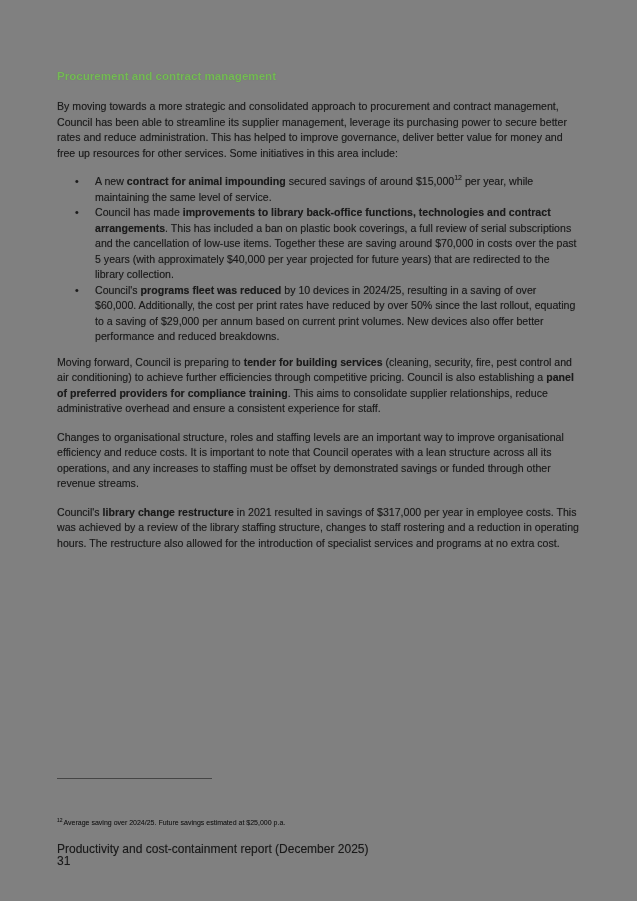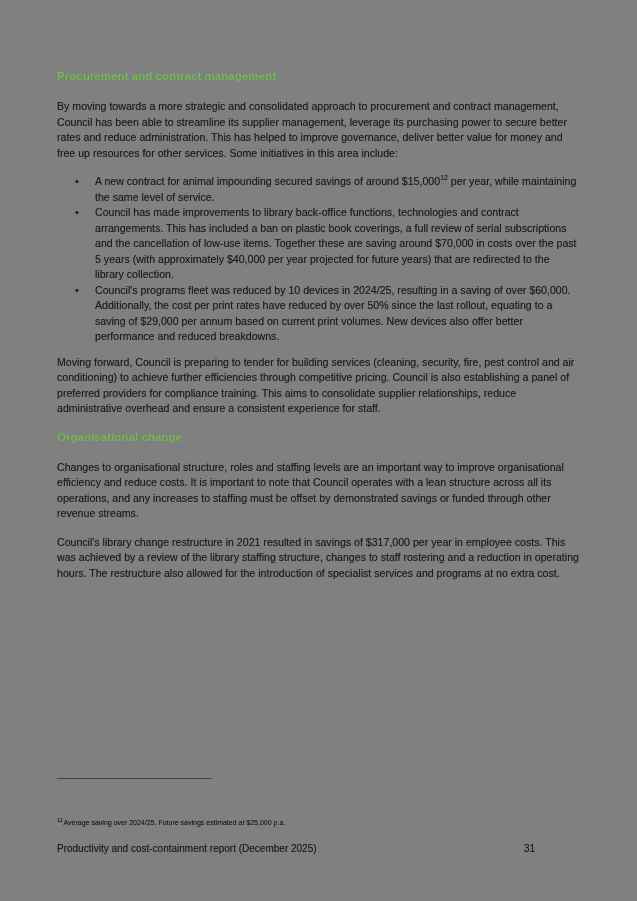--- a/index.html
+++ b/index.html
@@ -52,21 +52,21 @@
     position: relative;
     margin: 0;
     padding: 0;
   }
   li::before {
     content: "\2022";
     position: absolute;
     left: -20px;
     top: 0;
   }
-  strong { font-weight: normal; text-align: center; }
+  strong { font-weight: bold; text-align: center; }
   sup {
     font-size: 7px;
     line-height: 0;
     vertical-align: super;
   }
   .footnote-rule {
     position: absolute;
     left: 57px;
     top: 778px;
     width: 155px;
@@ -85,43 +85,42 @@
   .footnote sup { font-size: 5px; margin-right: 1px; }
   .footer {
     position: absolute;
     left: 57px;
     top: 843px;
     width: 523px;
     display: flex;
     justify-content: space-between;
     align-items: baseline;
     color: var(--text-color, #1a1a1a);
-    font-size: 10px;
+    font-size: 12px;
     line-height: 12px;
     text-shadow: 0 0 0.7px rgba(25,25,25,0.45);
+    flex-direction: column;
   }
   .footer .page-num {
     padding-right: 45px;
-    margin-left: 32px;
   }
 </style>
 </head>
 <body>
 
 <div class="page">
   <div class="content" id="doc-content">
       <div class="heading">Procurement and contract management</div>
       <p><span>By moving towards a more strategic and consolidated approach to procurement and contract management, Council has been able to streamline its supplier management, leverage its purchasing power to secure better rates and reduce administration. This has helped to improve governance, deliver better value for money and free up resources for other services. Some initiatives in this area include:</span></p>
       <ul>
         <li><span>A new </span><strong>contract for animal impounding</strong><span> secured savings of around $15,000</span><sup>12</sup><span> per year, while maintaining the same level of service.</span></li>
         <li><span>Council has made </span><strong>improvements to library back-office functions, technologies and contract arrangements</strong><span>. This has included a ban on plastic book coverings, a full review of serial subscriptions and the cancellation of low-use items. Together these are saving around $70,000 in costs over the past 5 years (with approximately $40,000 per year projected for future years) that are redirected to the library collection.</span></li>
         <li><span>Council's </span><strong>programs fleet was reduced</strong><span> by 10 devices in 2024/25, resulting in a saving of over $60,000. Additionally, the cost per print rates have reduced by over 50% since the last rollout, equating to a saving of $29,000 per annum based on current print volumes. New devices also offer better performance and reduced breakdowns.</span></li>
       </ul>
       <p><span>Moving forward, Council is preparing to </span><strong>tender for building services</strong><span> (cleaning, security, fire, pest control and air conditioning) to achieve further efficiencies through competitive pricing. Council is also establishing a </span><strong>panel of preferred providers for compliance training</strong><span>. This aims to consolidate supplier relationships, reduce administrative overhead and ensure a consistent experience for staff.</span></p>
-      <div class="heading second">Organisational change</div>
       <p><span>Changes to organisational structure, roles and staffing levels are an important way to improve organisational efficiency and reduce costs. It is important to note that Council operates with a lean structure across all its operations, and any increases to staffing must be offset by demonstrated savings or funded through other revenue streams.</span></p>
       <p><span>Council's </span><strong>library change restructure</strong><span> in 2021 resulted in savings of $317,000 per year in employee costs. This was achieved by a review of the library staffing structure, changes to staff rostering and a reduction in operating hours. The restructure also allowed for the introduction of specialist services and programs at no extra cost.</span></p>
     </div>
 
   <div class="footnote-rule"></div>
 
   <div class="footnote"><sup>12</sup><span>Average saving over 2024/25. Future savings estimated at $25,000 p.a.</span></div>
 
   <div class="footer">
     <span>Productivity and cost-containment report (December 2025)</span>

